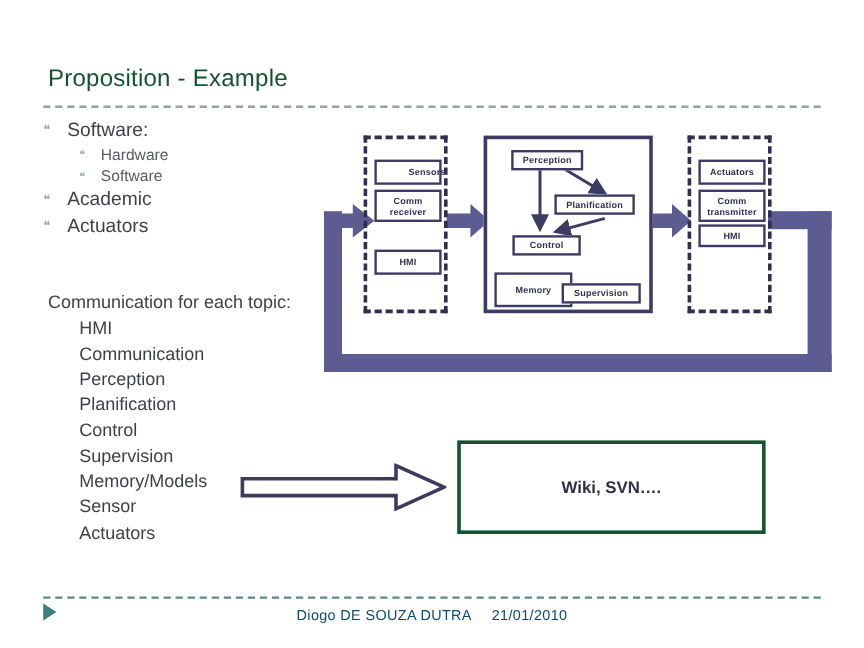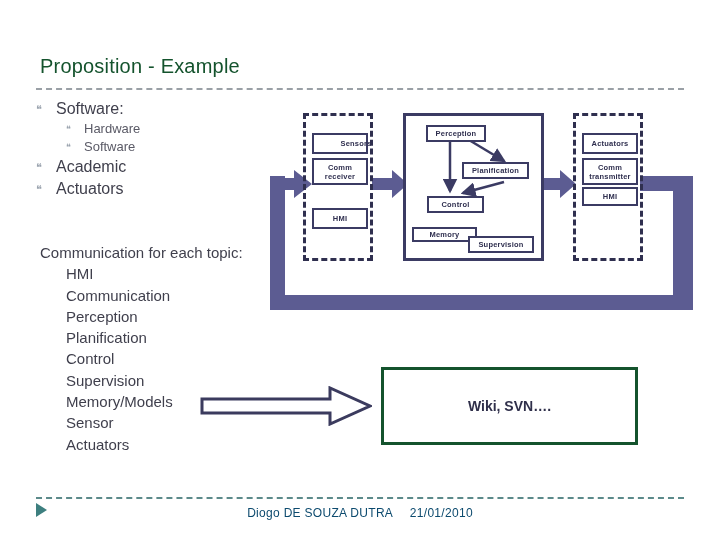--- a/index.html
+++ b/index.html
@@ -273,21 +273,21 @@
 
     <div class="node" style="left:426px; top:125px; width:60px; height:17px;">
       <span>Perception</span>
     </div>
     <div class="node" style="left:462px; top:162px; width:67px; height:17px;">
       <span>Planification</span>
     </div>
     <div class="node" style="left:427px; top:196px; width:57px; height:17px;">
       <span>Control</span>
     </div>
-    <div class="node" style="left:412px; top:227px; width:65px; height:15px;">
+    <div class="node" style="left:412px; top:227px; width:65px; height:29px;">
       <span>Memory</span>
     </div>
     <div class="node" style="left:468px; top:236px; width:66px; height:17px;">
       <span>Supervision</span>
     </div>
 
     <div class="dashbox" style="left:573px; top:113px; width:70px; height:148px;"></div>
     <div class="node" style="left:582px; top:133px; width:56px; height:21px;">
       <span>Actuators</span>
     </div>

